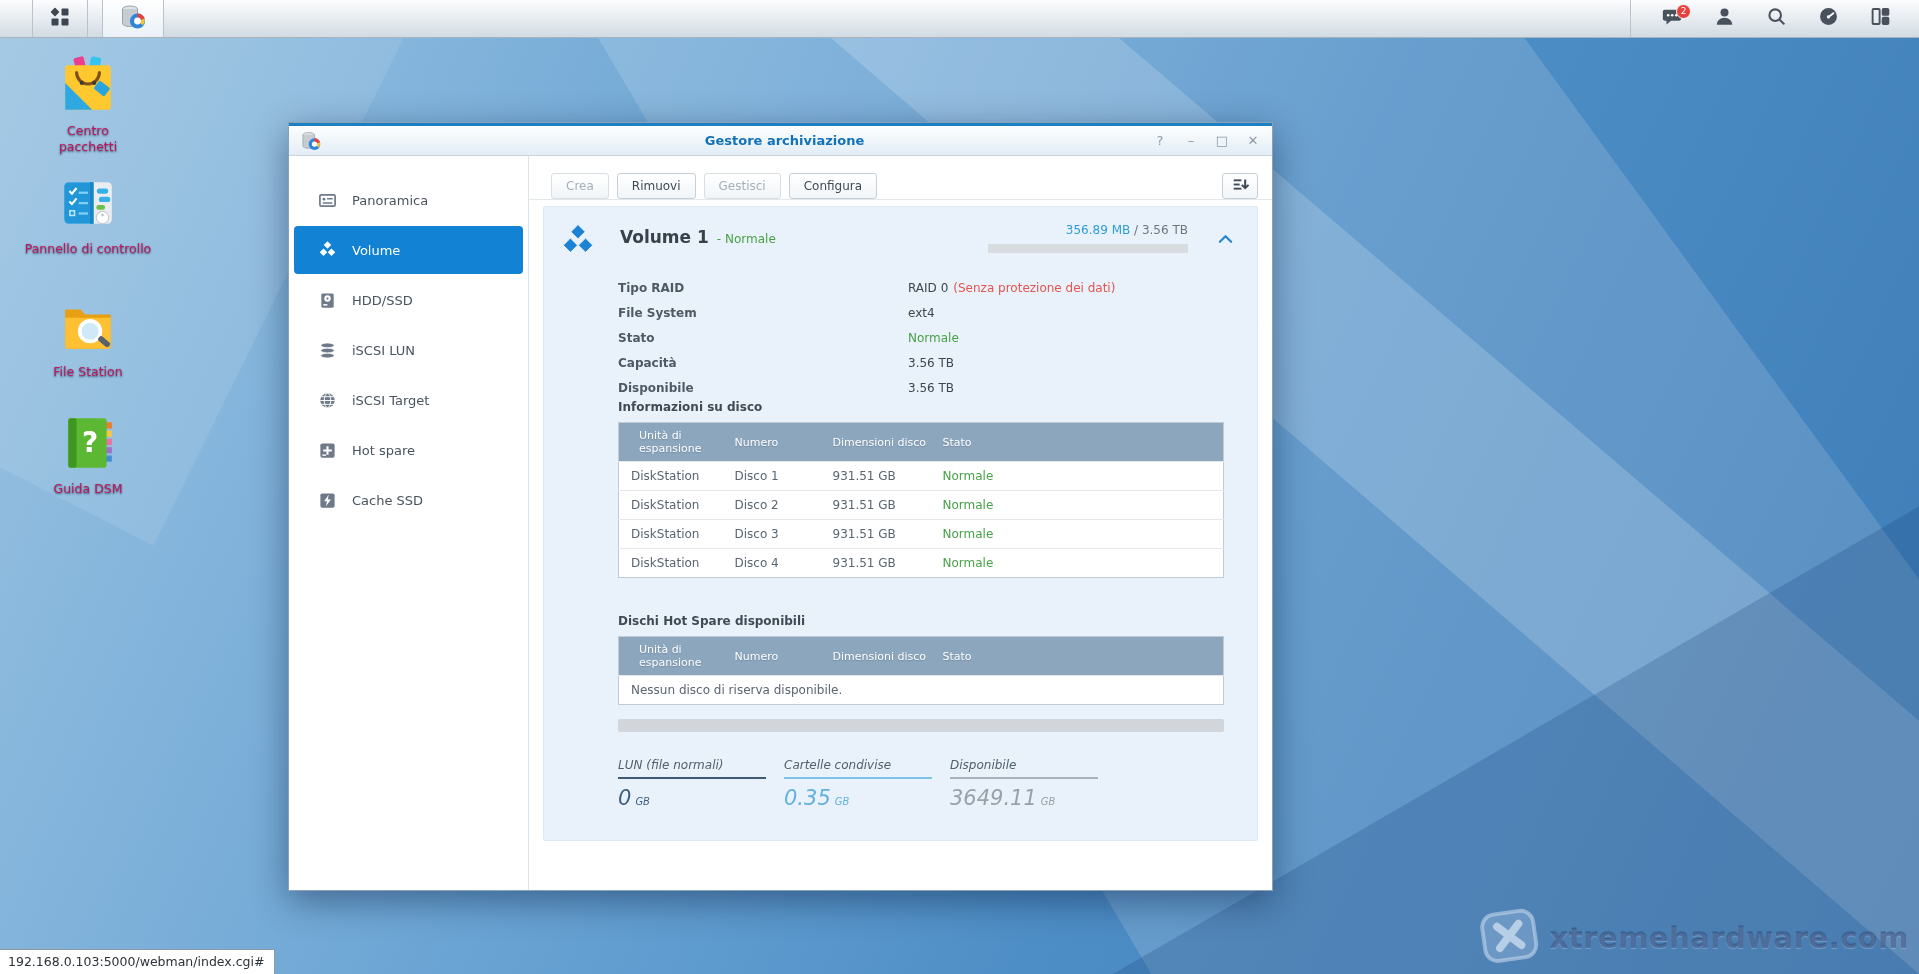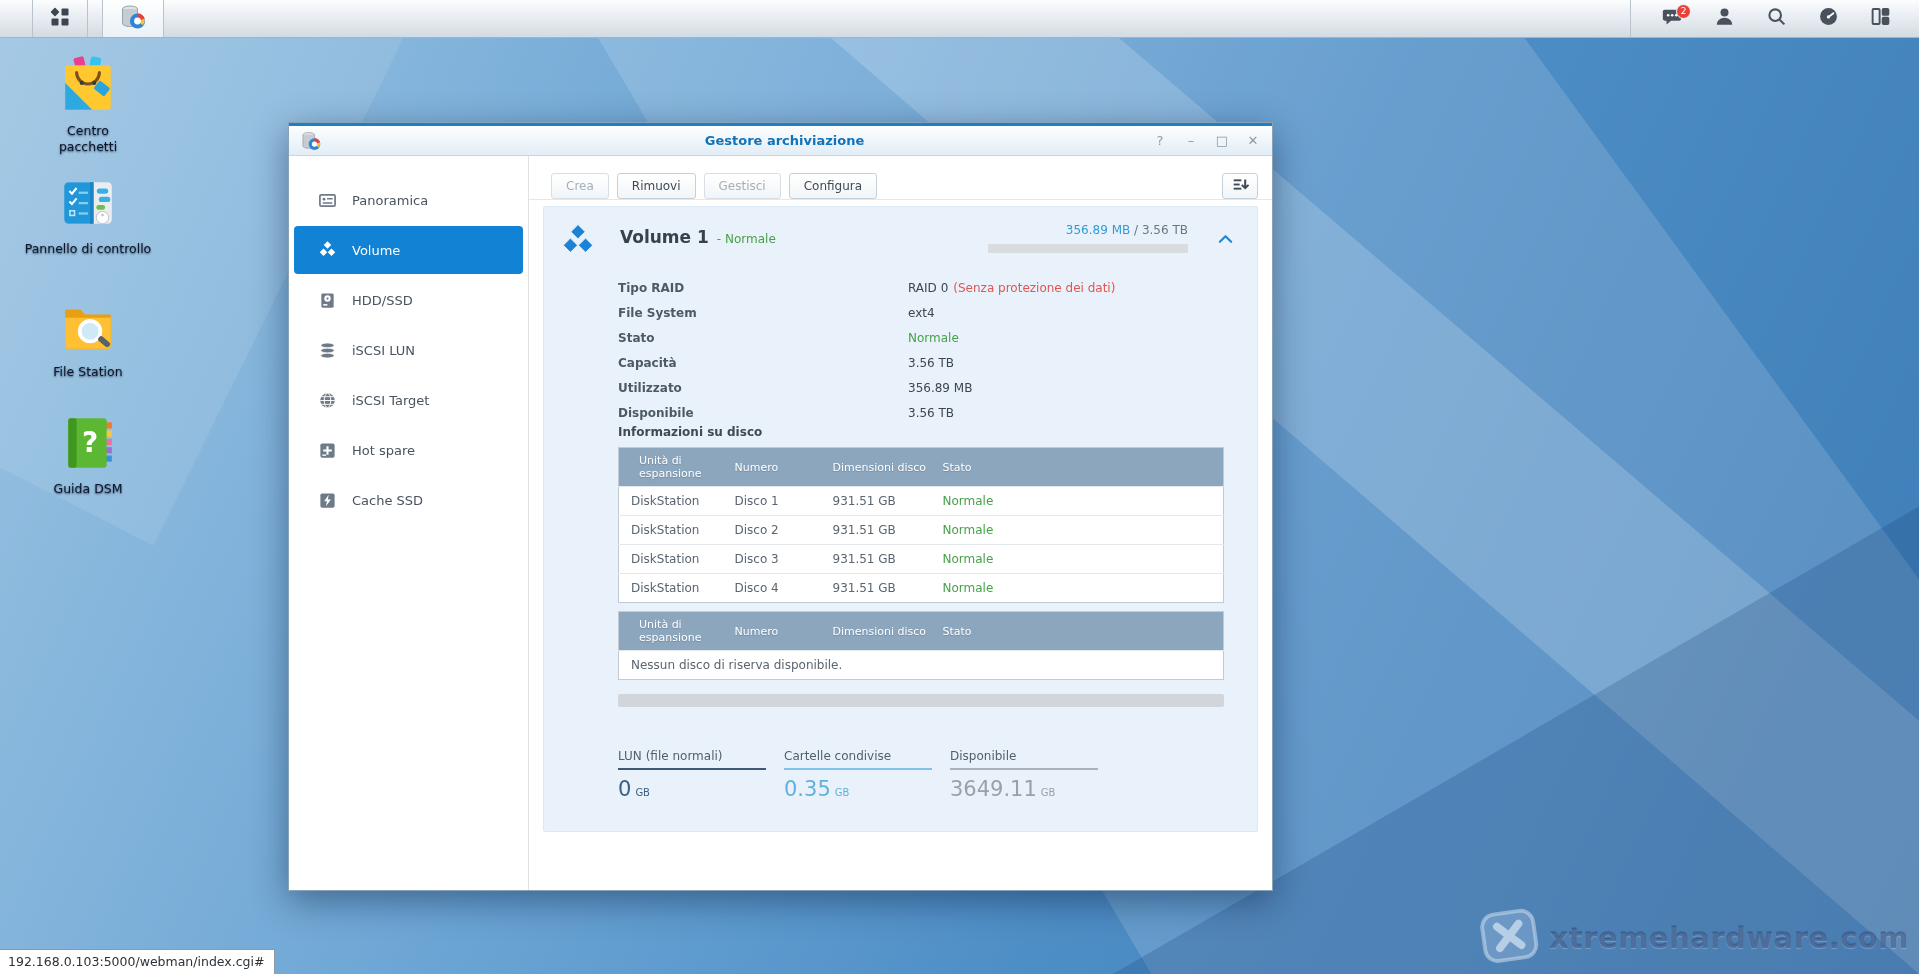--- a/index.html
+++ b/index.html
@@ -46,21 +46,21 @@
     display:flex; align-items:center; justify-content:center; padding:0 3px;
     border:1px solid #f7f9fb;
   }
 
   
   .desktop-icon {
     position:absolute; left:8px; width:160px;
     display:flex; flex-direction:column; align-items:center; gap:5px; cursor:pointer;
   }
   .desktop-icon .lbl {
-    color:#0f172a; font-size:12.5px; text-align:center; line-height:1.25;
+    color:#be185d; font-size:12.5px; text-align:center; line-height:1.25;
     text-shadow:0 1px 2px rgba(10,30,60,.75);
   }
   .desktop-icon.narrow .lbl { max-width:80px; }
 
   
   .window {
     position:absolute; left:288px; top:122px; width:985px; height:769px;
     background:#fff; border:1px solid #8aa2b6;
     box-shadow:0 10px 34px rgba(5,25,60,.45);
     display:flex; flex-direction:column; z-index:20;
@@ -143,21 +143,21 @@
     text-align:left; padding:6px 4px 6px 10px; text-shadow:0 1px 1px rgba(70,90,110,.35);
   }
   table.dsm th:first-child { padding-left:20px; }
   table.dsm td { font-size:12px; color:#5a6570; padding:7px 4px 7px 10px; border-top:1px solid #e4e8ec; background:#fff; }
   table.dsm td:first-child { padding-left:12px; }
   table.dsm td.green { color:#48a148; }
   col.c1 { width:106px; } col.c2 { width:98px; } col.c3 { width:110px; }
 
   .scroll-strip { margin-top:14px; height:13px; background:#d2d6da; border-radius:2px; }
 
-  .stats { margin-top:42px; display:flex; gap:18px; }
+  .stats { margin-top:26px; display:flex; gap:18px;font-style:italic; }
   .stat { width:148px; }
   .stat .st-label { font-size:12px; color:#51606e; padding-bottom:5px; border-bottom:2px solid; }
   .stat.s0 .st-label { border-color:#3f5a74; }
   .stat.s1 .st-label { border-color:#7fc2e6; }
   .stat.s2 .st-label { border-color:#aab3ba; }
   .stat .st-value { margin-top:7px; font-size:21px; }
   .stat .st-unit { font-size:10px; margin-left:4px; }
   .stat.s0 .st-value { color:#3c5f82; }
   .stat.s1 .st-value { color:#62b1dd; }
   .stat.s2 .st-value { color:#99a1a8; }
@@ -491,24 +491,20 @@
                 <span class="detail-label">File System</span>
                 <span class="detail-value">ext4</span>
               </div>
               <div class="detail-row">
                 <span class="detail-label">Stato</span>
                 <span class="detail-value green">Normale</span>
               </div>
               <div class="detail-row">
                 <span class="detail-label">Capacità</span>
                 <span class="detail-value">3.56 TB</span>
-              </div>
-              <div class="detail-row">
-                <span class="detail-label">Utilizzato</span>
-                <span class="detail-value">356.89 MB</span>
               </div>
               <div class="detail-row">
                 <span class="detail-label">Disponibile</span>
                 <span class="detail-value">3.56 TB</span>
               </div>
             </div>
 
             <div class="sec-title">Informazioni su disco</div>
 
             <table class="dsm">
@@ -547,20 +543,21 @@
                 </tr>
                 <tr>
                   <td>DiskStation</td>
                   <td>Disco 4</td>
                   <td>931.51 GB</td>
                   <td class="green">Normale</td>
                 </tr>
               </tbody>
             </table>
 
+            <div class="sec-title" style="margin-top:36px">Dischi Hot Spare disponibili</div>
 
             <table class="dsm">
               <colgroup>
                   <col class="c1">
                   <col class="c2">
                   <col class="c3">
                   <col>
                 </colgroup>
               <thead>
                 <tr>

